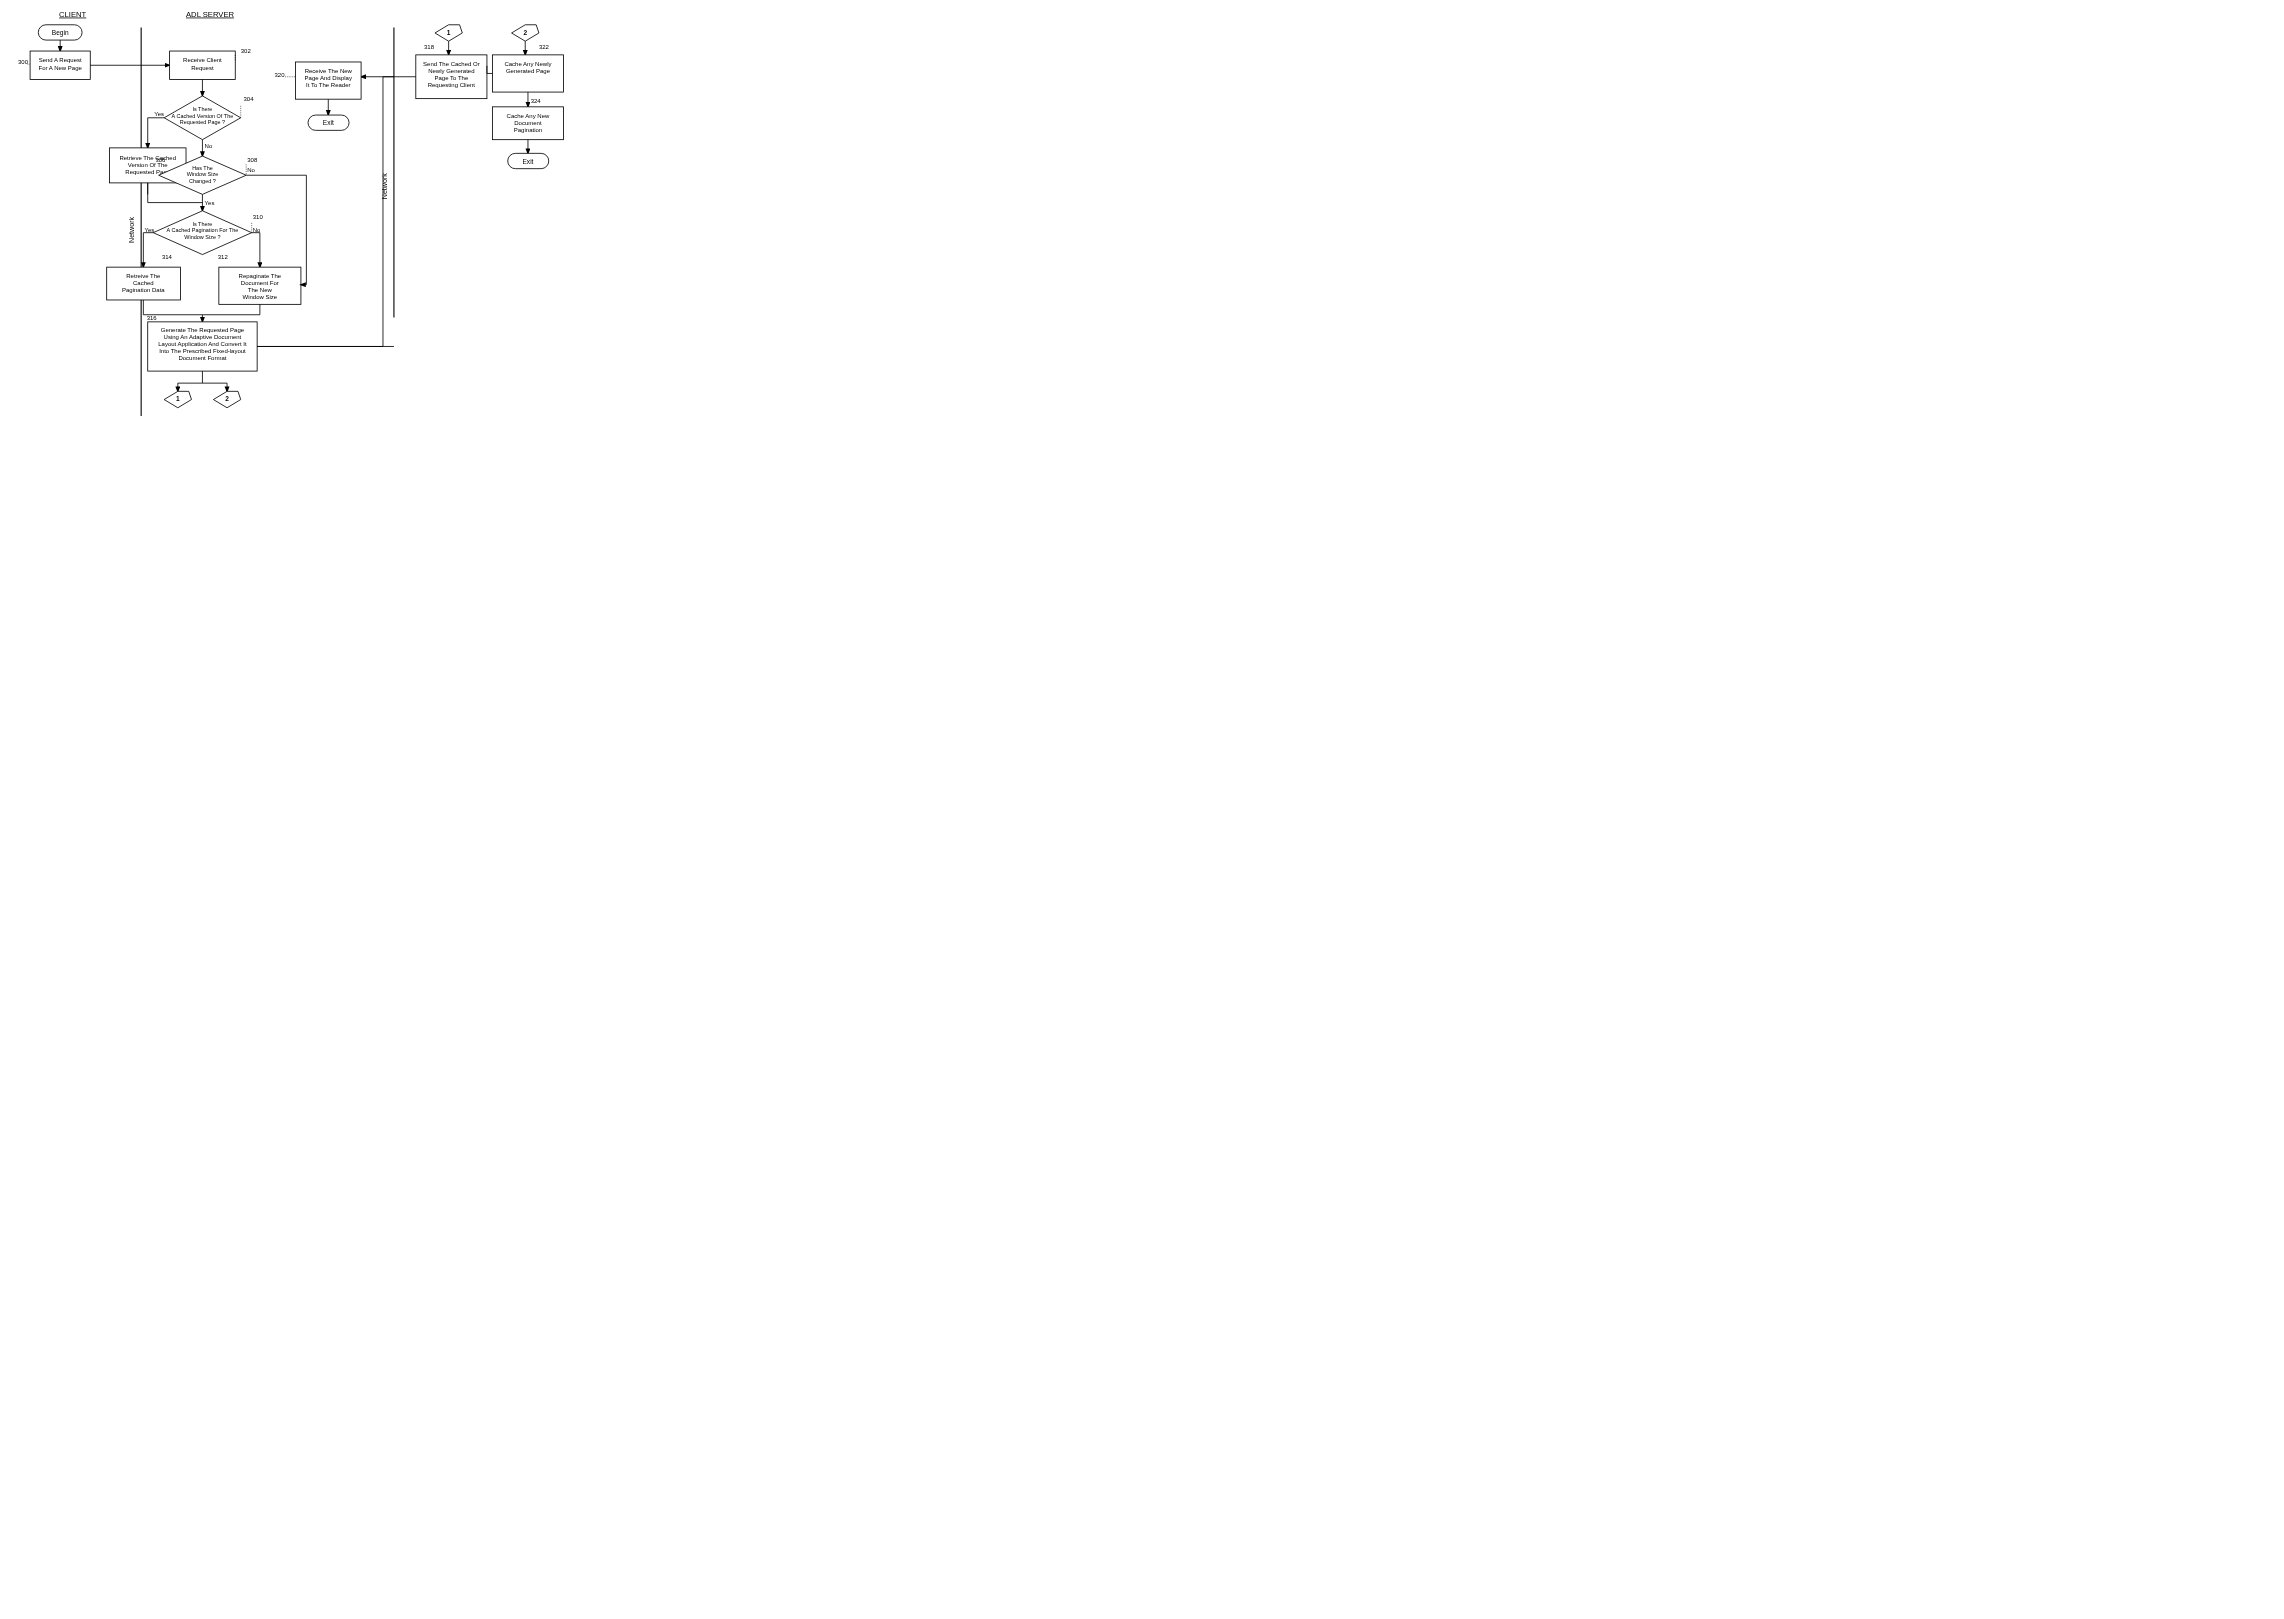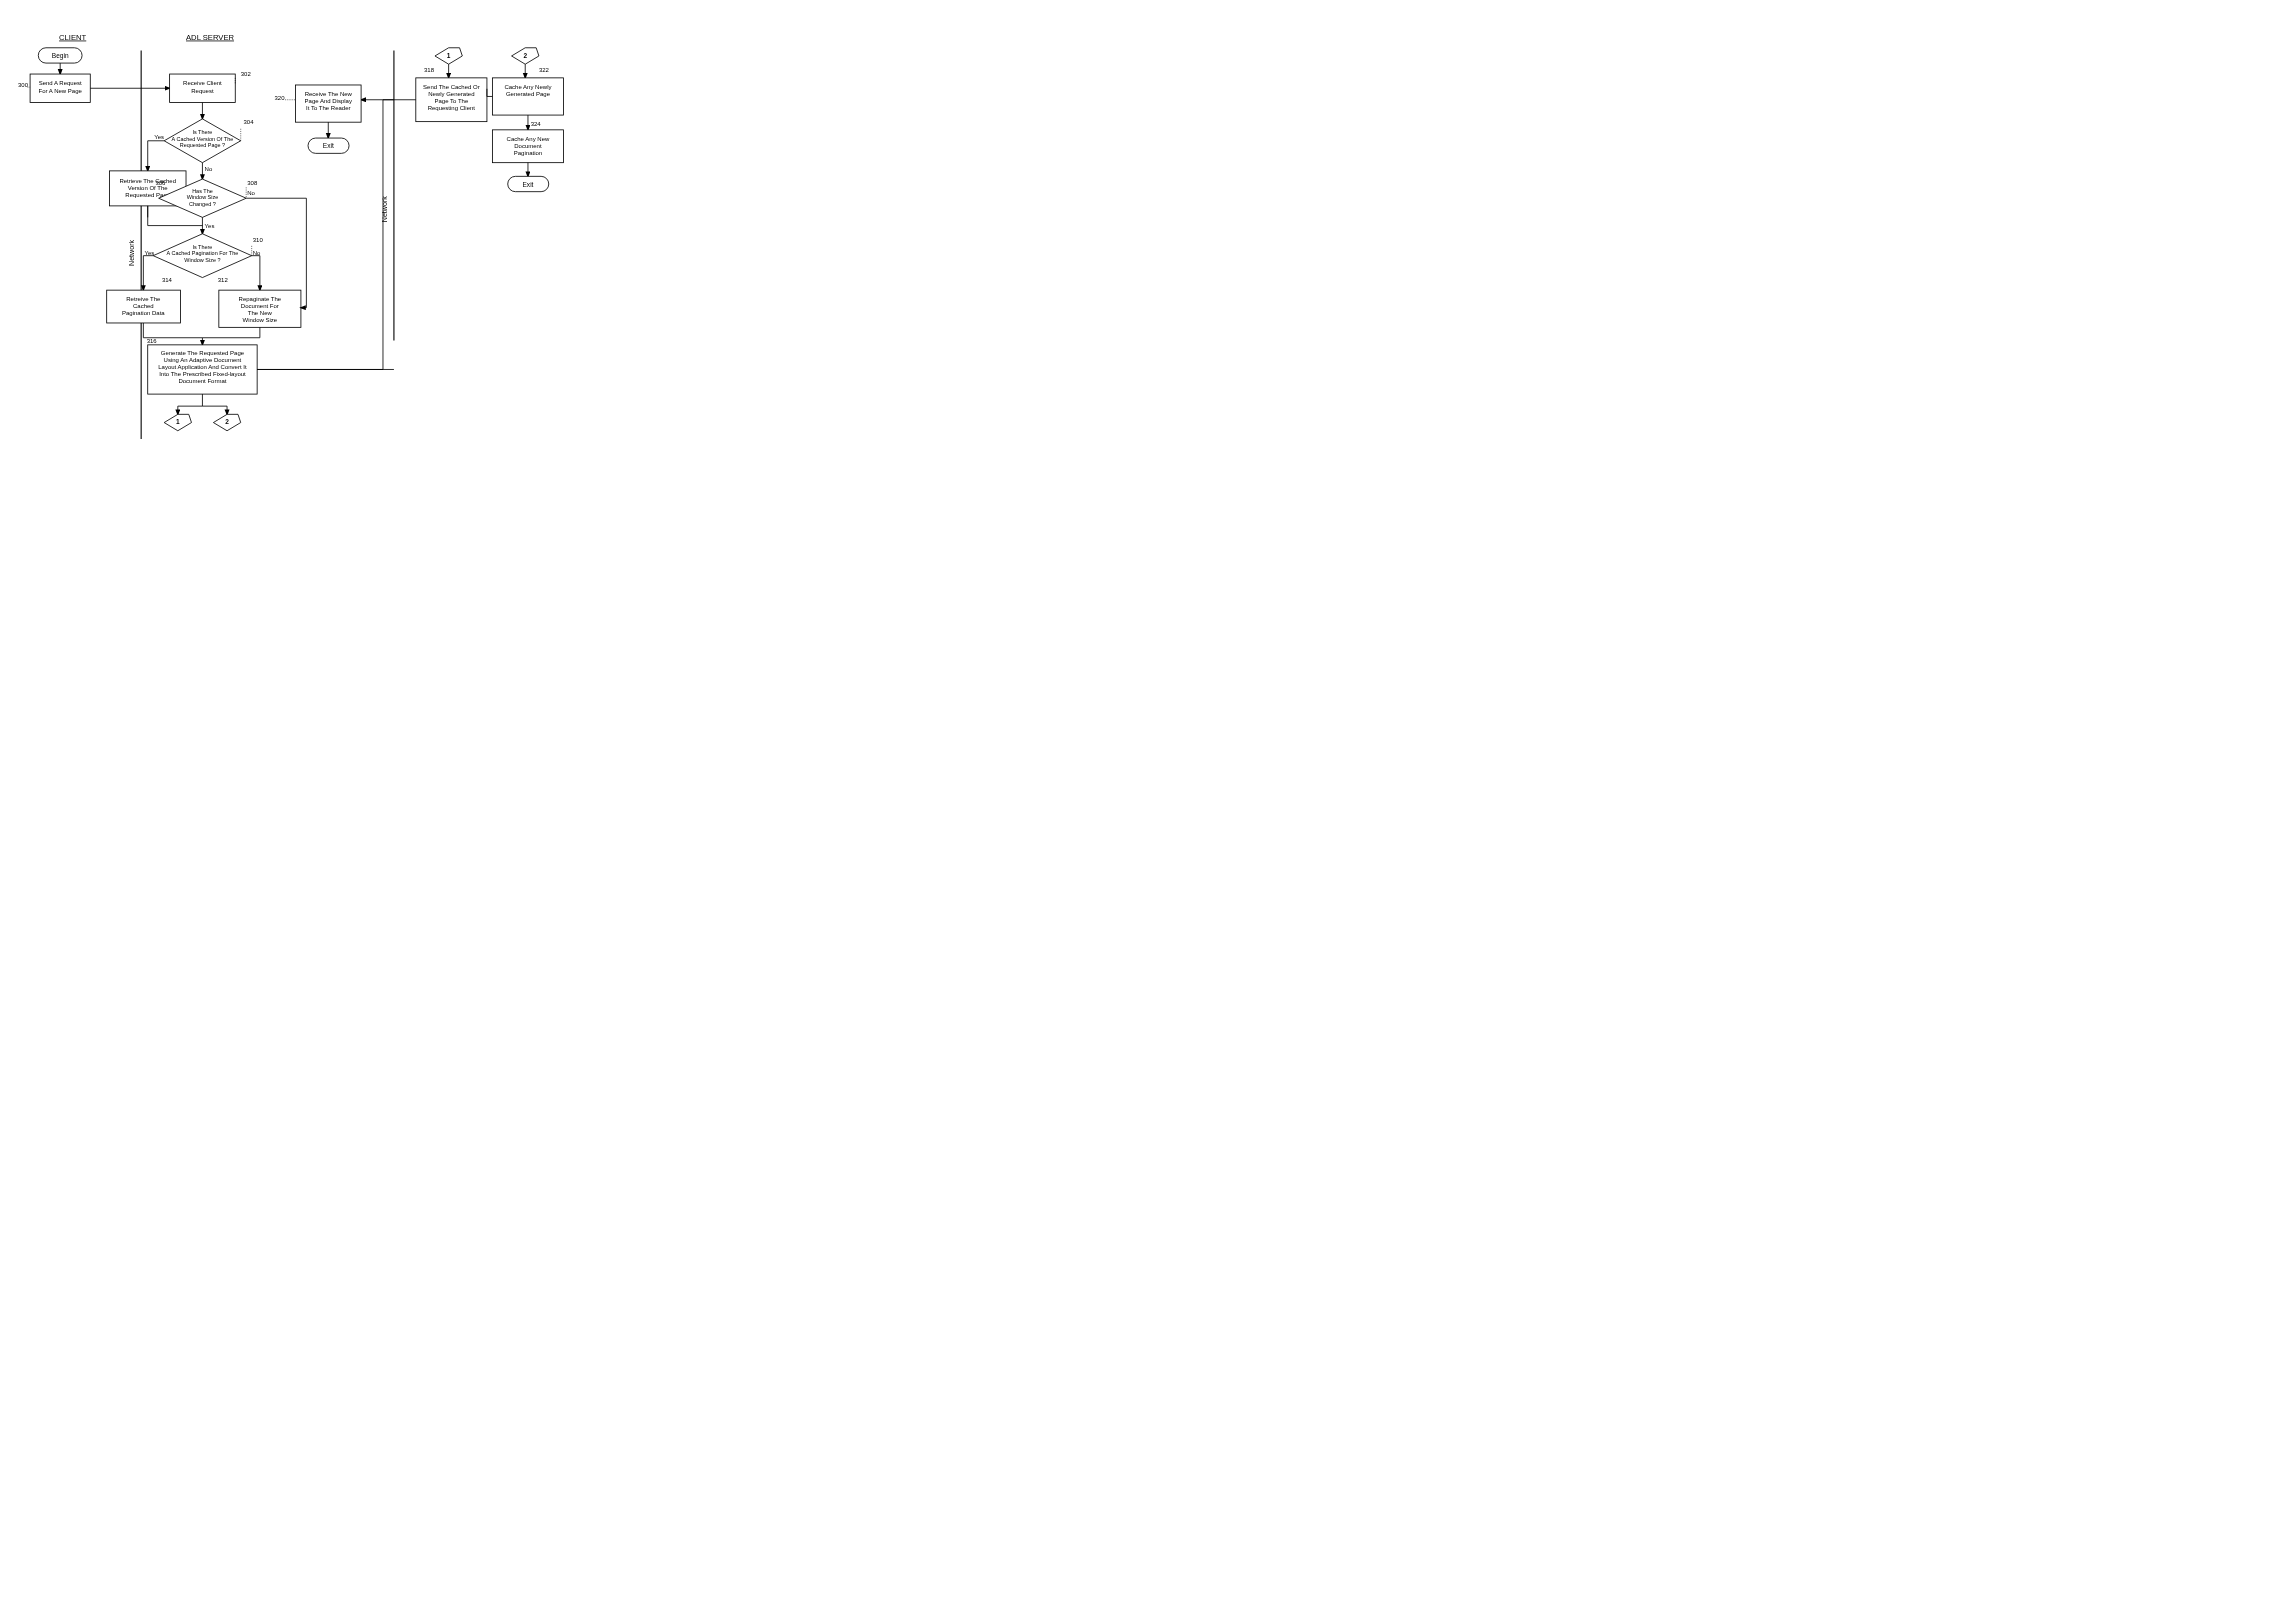--- a/index.html
+++ b/index.html
@@ -10,21 +10,20 @@
       width: 569px;
       min-height: 405px;
       position: relative;
       overflow: visible;
     }
     .diagram-container {
       position: relative;
       width: 569px;
       height: 438px;
       background: #fff;
-      margin-top: 23px;
     }
     svg.flow-svg {
       position: absolute;
       top: 0;
       left: 0;
       width: 100%;
       height: 100%;
       pointer-events: none;
     }
   </style>

